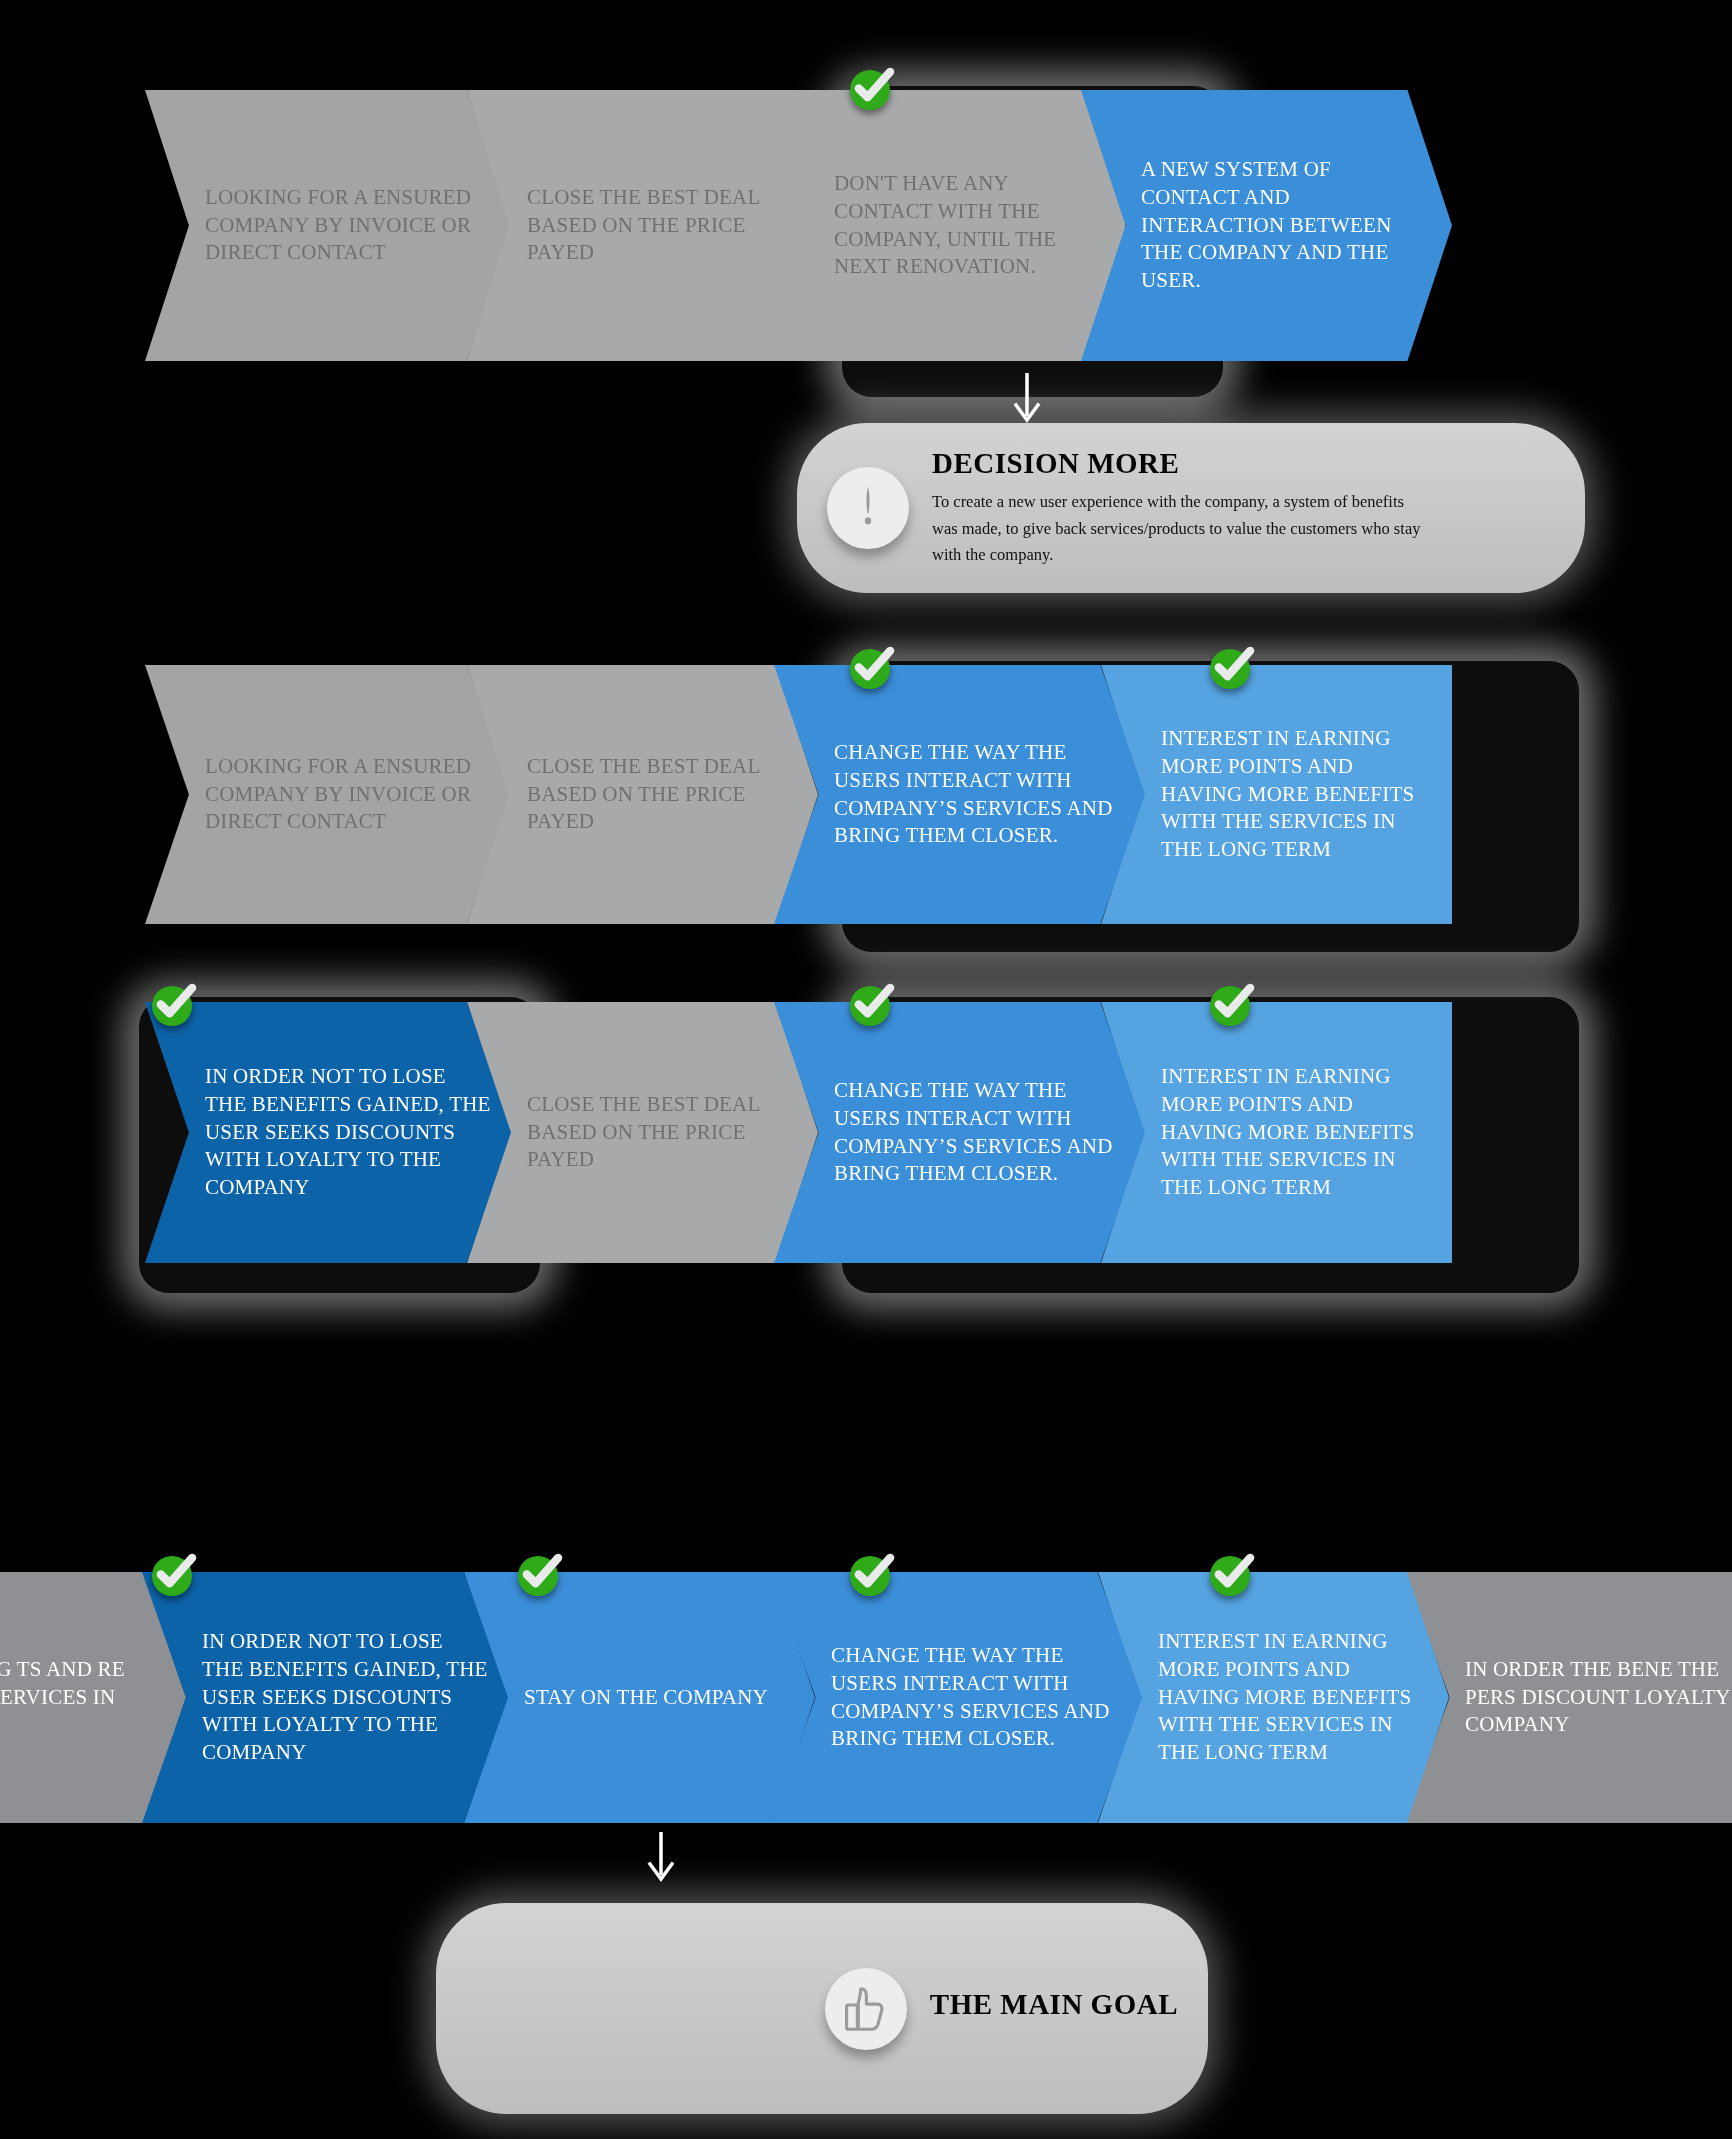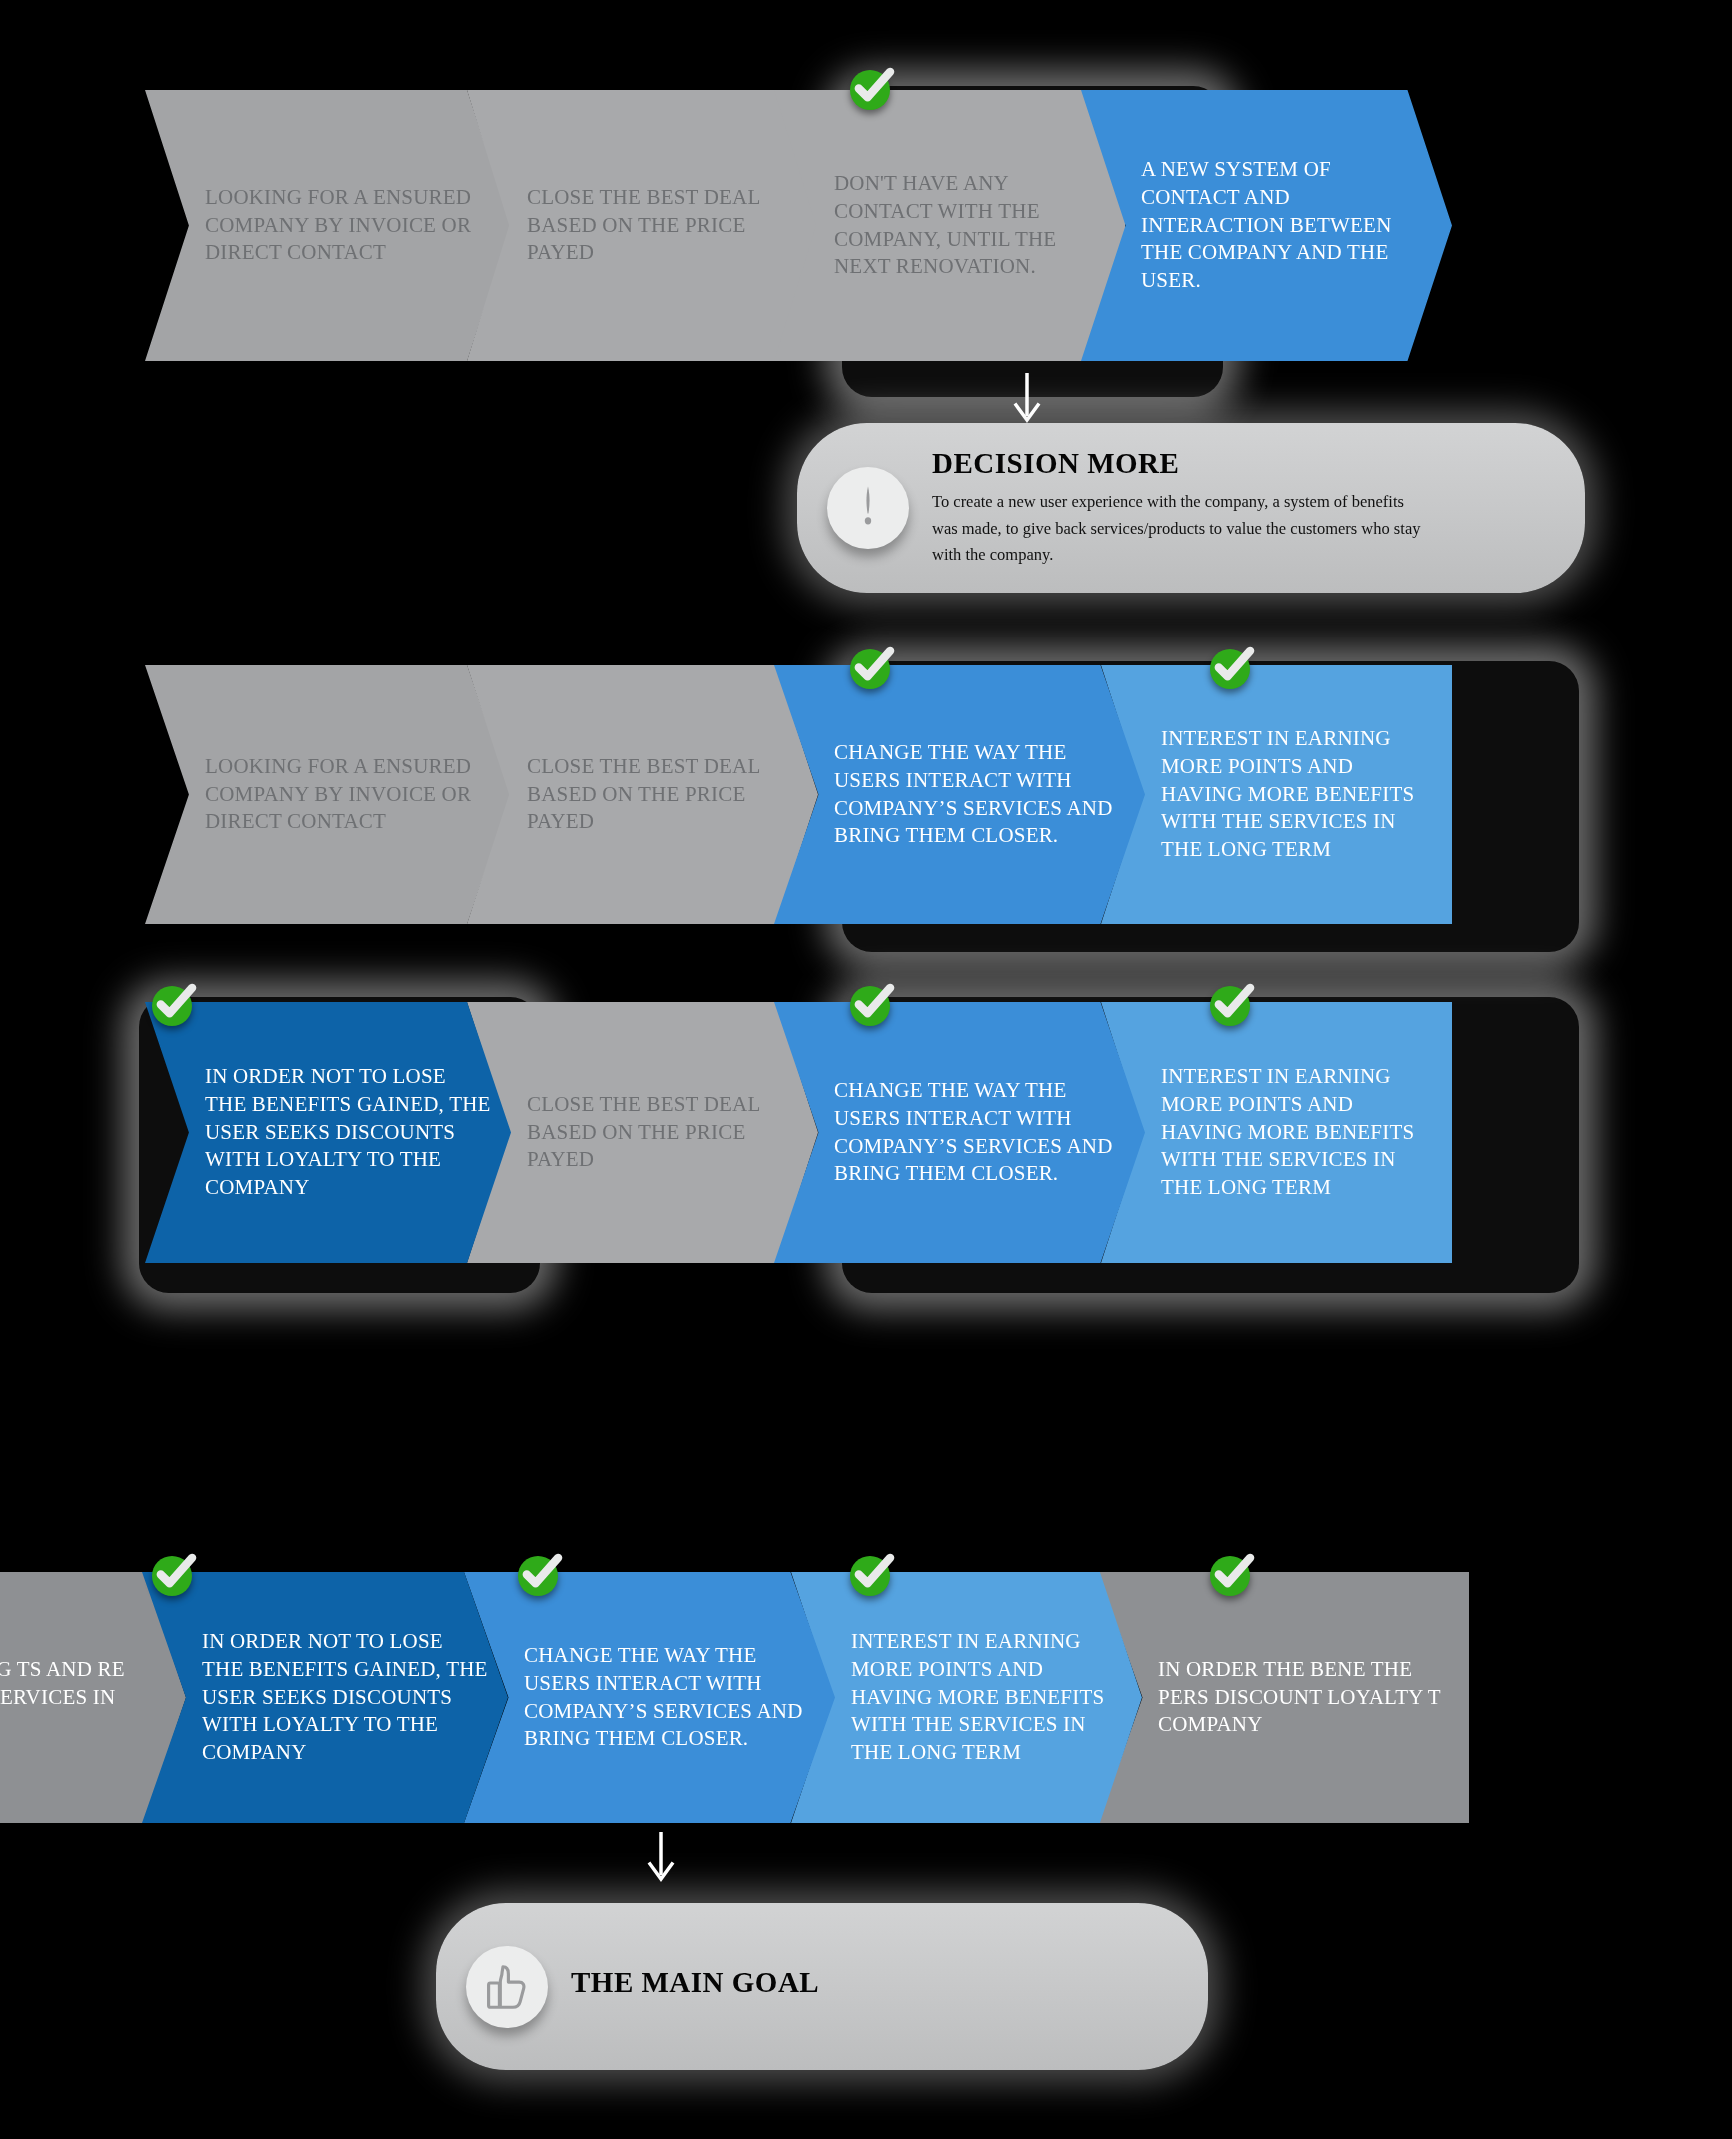--- a/index.html
+++ b/index.html
@@ -230,20 +230,24 @@
 
   <div class="row" style="left:-165px; top:1572px; width:2066px; height:251px;">
     <div class="seg first c-gray-dim" style="width:351px;">
       <div class="seg-shape"></div>
       <div class="seg-label">N EARNING TS AND RE BENEFITS ERVICES IN ERM</div>
     </div>
     <div class="seg c-blue-dark" style="width:366px; margin-left:-44px; z-index:6;">
       <div class="seg-shape"></div>
       <div class="seg-label">IN ORDER NOT TO LOSE THE BENEFITS GAINED, THE USER SEEKS DISCOUNTS WITH LOYALTY TO THE COMPANY</div>
     </div>
+    <div class="seg c-blue" style="width:351px; margin-left:-44px; z-index:5;">
+      <div class="seg-shape"></div>
+      <div class="seg-label">STAY ON THE COMPANY</div>
+    </div>
     <div class="seg c-blue" style="width:371px; margin-left:-44px; z-index:4;">
       <div class="seg-shape"></div>
       <div class="seg-label">CHANGE THE WAY THE USERS INTERACT WITH COMPANY’S SERVICES AND BRING THEM CLOSER.</div>
     </div>
     <div class="seg c-blue-lt" style="width:351px; margin-left:-44px; z-index:3;">
       <div class="seg-shape"></div>
       <div class="seg-label">INTEREST IN EARNING MORE POINTS AND HAVING MORE BENEFITS WITH THE SERVICES IN THE LONG TERM</div>
     </div>
     <div class="seg end c-gray-dim" style="width:371px; margin-left:-44px; z-index:2;">
       <div class="seg-shape"></div>
@@ -274,21 +278,21 @@
     <svg viewBox="0 0 100 100">
       <path d="M22 52 L40 70 L86 18" fill="none" stroke="#e9eaea" stroke-width="17" stroke-linecap="round" stroke-linejoin="round"></path>
     </svg>
   </div>
 
   <svg class="arrow" style="left:646px; top:1830px;" viewBox="0 0 60 110">
     <path d="M30 4 L30 90" stroke="#fff" stroke-width="7" fill="none"></path>
     <path d="M8 68 L30 98 L52 68" stroke="#fff" stroke-width="7" fill="none" stroke-linecap="square"></path>
   </svg>
 
-  <div class="card" style="left:436px; top:1903px; width:772px; height:167px;">
+  <div class="card" style="left:436px; top:1903px; width:772px; height:211px;justify-content:flex-end;">
     <div class="ico">
       <svg viewBox="0 0 100 110" width="45" height="50">
         <path d="M40 10 C48 10 52 16 52 26 L52 44 L76 44 C84 44 88 50 86 58 L78 88 C76 96 70 100 62 100 L34 100 L34 44 L34 44 C34 36 38 30 38 22 Z" fill="none" stroke="#9a9b9d" stroke-width="7" stroke-linejoin="round"></path>
         <rect x="8" y="46" width="24" height="54" rx="4" fill="none" stroke="#9a9b9d" stroke-width="7"></rect>
       </svg>
     </div>
     <div class="body">
       <h2>THE MAIN GOAL</h2>
     </div>
   </div>

